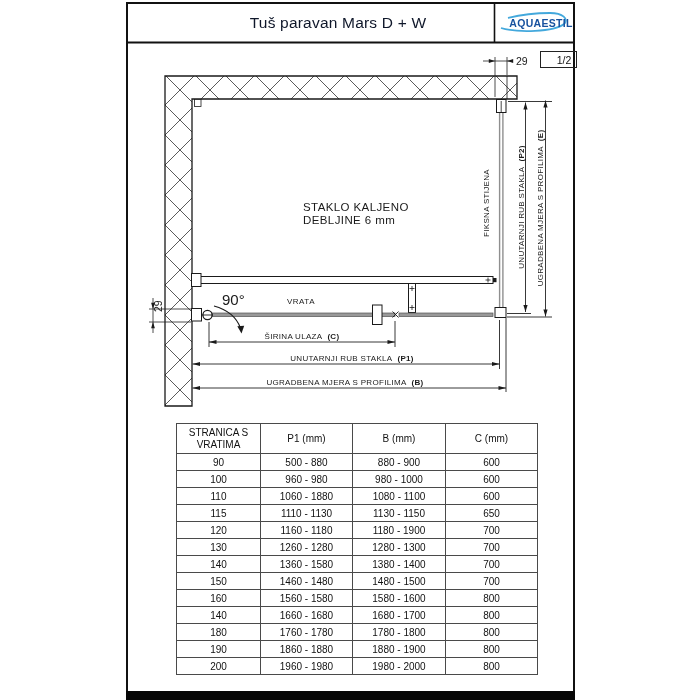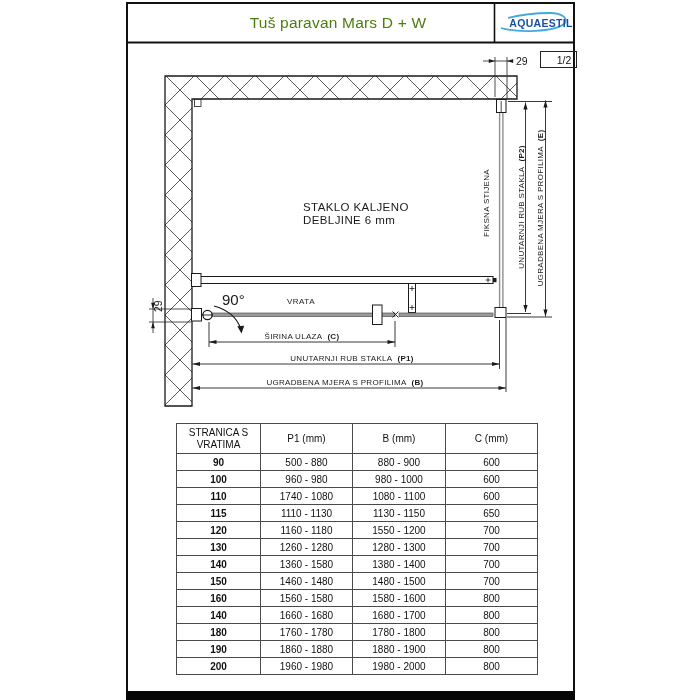--- a/index.html
+++ b/index.html
@@ -1,34 +1,34 @@
 <!DOCTYPE html>
 <html><head>
 <meta charset="utf-8">
 <style>
   html,body{margin:0;padding:0;background:#fff;}
   .canvas{position:relative;width:700px;height:700px;background:#fff;
           font-family:"Liberation Sans",sans-serif;overflow:hidden;}
   .abs{position:absolute;}
   .title{left:128px;top:3px;width:420px;height:39px;display:flex;align-items:center;
-         justify-content:center;font-size:15.5px;color:#4d7c0f;letter-spacing:.2px;}
+         justify-content:center;font-size:15.5px;color:#0f172a;letter-spacing:.2px;}
   .logo{left:497px;top:5px;width:88px;height:36px;}
   .logo svg{position:absolute;left:1px;top:4px;}
   .logo-text{position:absolute;left:0;top:0;width:100%;height:100%;display:flex;
              align-items:center;justify-content:center;font-weight:bold;font-size:10.5px;
              color:#17519e;letter-spacing:.3px;}
   .pagenum{left:540px;top:51px;width:24px;height:15px;border:1.3px solid #222;display:flex;
            align-items:center;justify-content:center;font-size:10.5px;color:#111;padding-left:11px;}
   .spec-table{position:absolute;left:176px;top:423px;width:361px;border-collapse:collapse;
               table-layout:fixed;color:#111;}
   .spec-table th,.spec-table td{border:1px solid #4a4a4a;text-align:center;vertical-align:middle;
               padding:0 2px;font-weight:400;}
   .spec-table thead th{height:29px;font-size:10px;line-height:1.2;}
   .spec-table td{height:16px;font-size:10px;}
-  .spec-table td.col-size{font-weight:700;}
+  .spec-table td.col-size{font-weight:400;}
   svg text{font-family:"Liberation Sans",sans-serif;fill:#1a1a1a;}
 </style>
 </head>
 <body>
 
 <div class="canvas">
 
   <svg class="abs" style="left:0;top:0" width="700" height="700" viewBox="0 0 700 700">
     <defs>
       <pattern id="hatch" width="30" height="30" patternUnits="userSpaceOnUse">
@@ -193,34 +193,34 @@
           <td>600</td>
         </tr>
         <tr>
           <td class="col-size">100</td>
           <td>960 - 980</td>
           <td>980 - 1000</td>
           <td>600</td>
         </tr>
         <tr>
           <td class="col-size">110</td>
-          <td>1740 - 1080</td>
+          <td>1060 - 1880</td>
           <td>1080 - 1100</td>
           <td>600</td>
         </tr>
         <tr>
           <td class="col-size">115</td>
           <td>1110 - 1130</td>
           <td>1130 - 1150</td>
           <td>650</td>
         </tr>
         <tr>
           <td class="col-size">120</td>
           <td>1160 - 1180</td>
-          <td>1550 - 1200</td>
+          <td>1180 - 1900</td>
           <td>700</td>
         </tr>
         <tr>
           <td class="col-size">130</td>
           <td>1260 - 1280</td>
           <td>1280 - 1300</td>
           <td>700</td>
         </tr>
         <tr>
           <td class="col-size">140</td>

